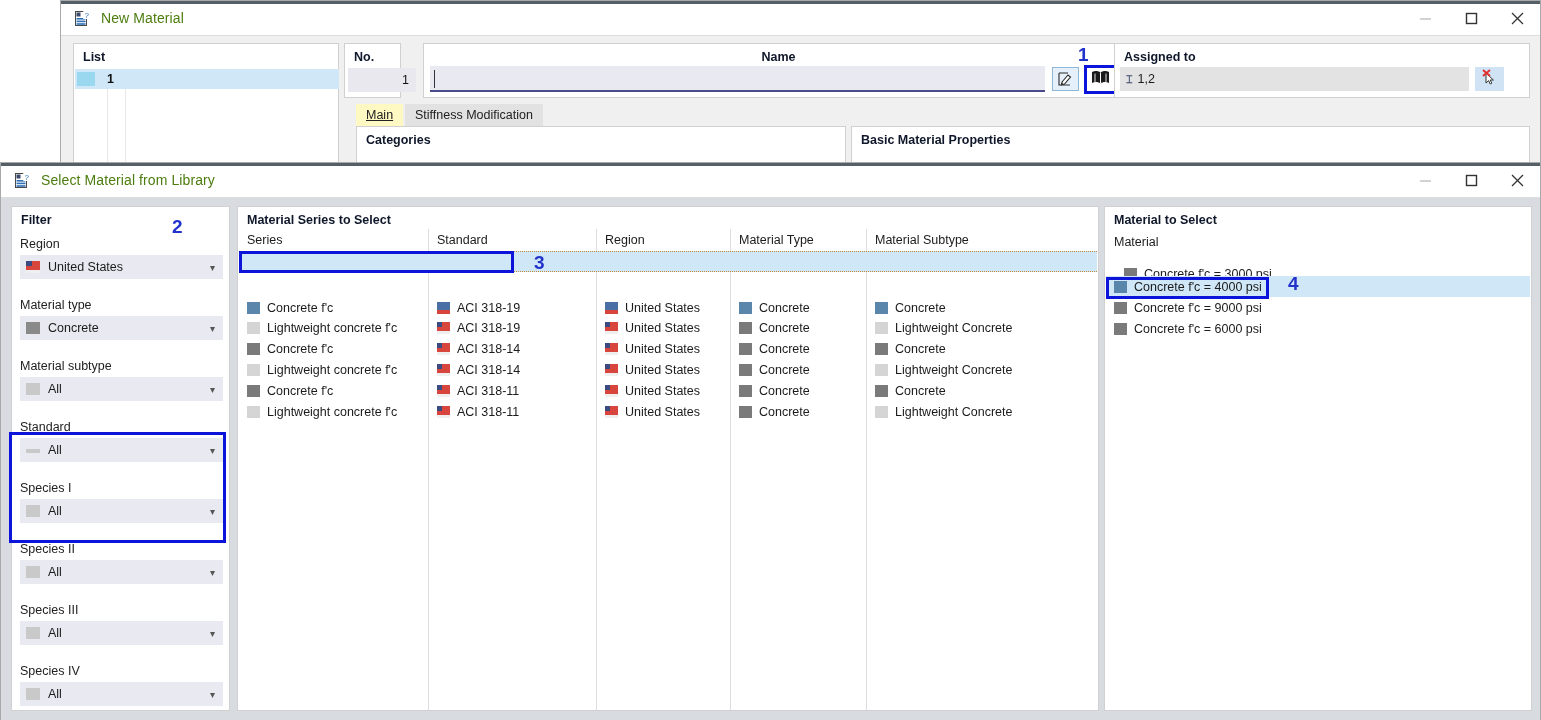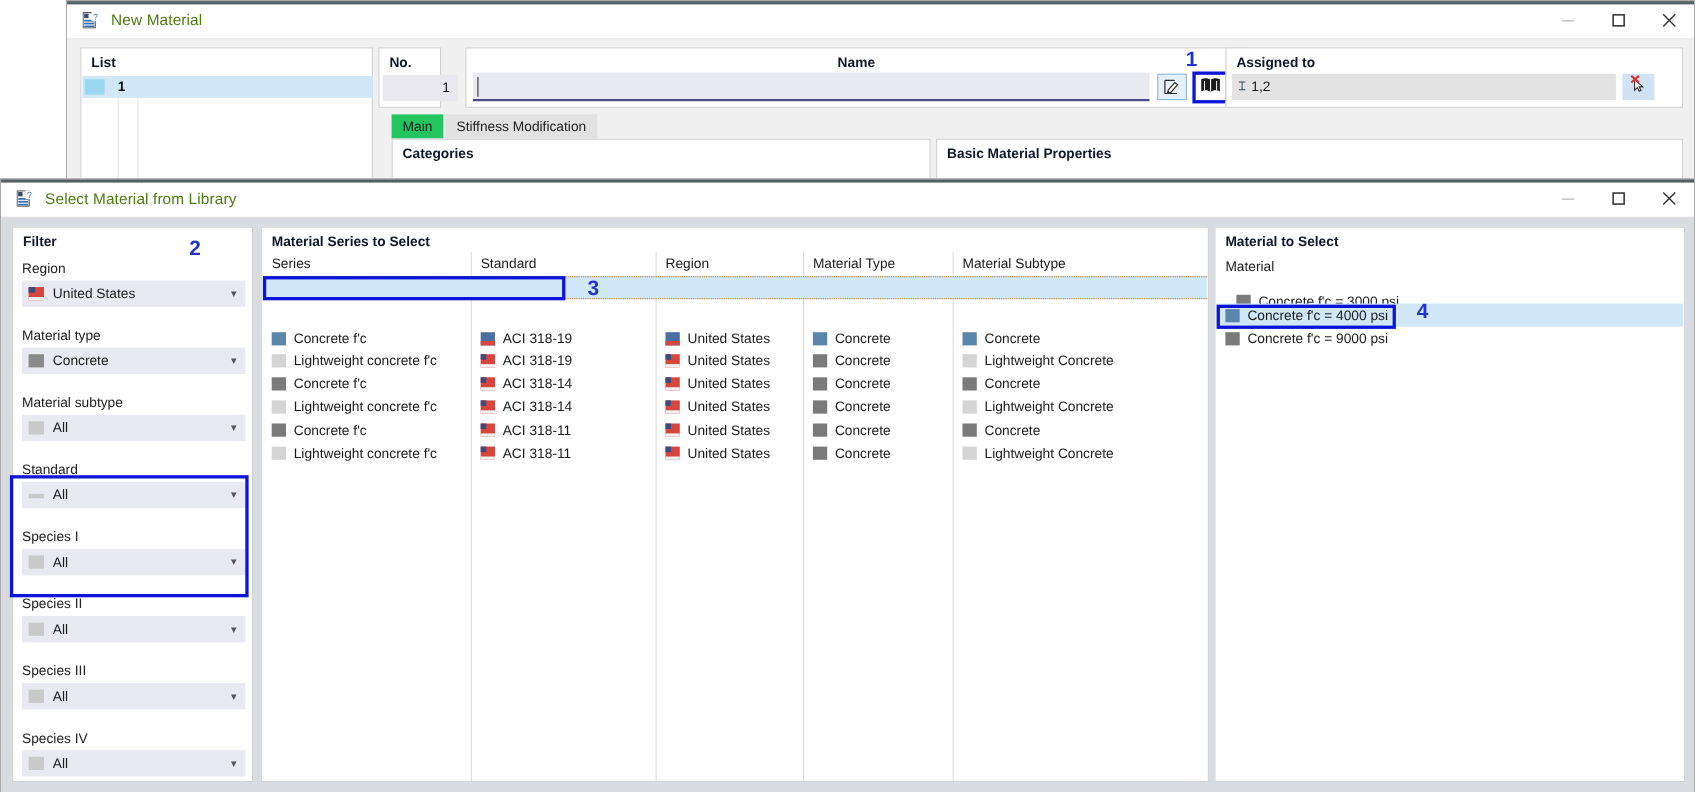--- a/index.html
+++ b/index.html
@@ -119,21 +119,21 @@
   }
 
   
   #tabstrip {
     position:absolute; left:295px; top:68px; width:1174px; height:22px;
   }
   .tab {
     position:absolute; top:0; height:22px; font-size:12.5px; color:#222;
     display:flex; align-items:center; padding:0 10px;
   }
-  .tab.active { background:#22c55e; }
+  .tab.active { background:#fef9c3;text-decoration:underline; }
   .tab.inactive { background:#e2e2e2; }
 
   
   #catpanel { left:295px; top:90px; width:490px; height:50px; }
   #bmpanel  { left:790px; top:90px; width:679px; height:50px; }
 
   
   #libwin { left: 0px; top: 162px; width: 1541px; height: 558px; }
   #libwin .body { position:relative; height: 522px; background:#d8dce0; }
 
@@ -593,20 +593,24 @@
           <span class="txt">Concrete f'c = 3000 psi</span>
         </div>
         <div class="mrow sel" style="top:69px;">
           <span class="sq sq-blue"></span>
           <span class="txt">Concrete f'c = 4000 psi</span>
         </div>
         <div class="mrow" style="top:90px;">
           <span class="sq sq-dark"></span>
           <span class="txt">Concrete f'c = 9000 psi</span>
         </div>
+        <div class="mrow" style="top:111px;">
+          <span class="sq sq-dark"></span>
+          <span class="txt">Concrete f'c = 6000 psi</span>
+        </div>
 
         <div id="matselbox"></div>
       </div>
 
     </div>
   </div>
 
   <div class="anno" style="left:172px; top:216px;">2</div>
   <div class="anno" style="left:534px; top:252px;">3</div>
   <div class="anno" style="left:1288px; top:273px;">4</div>

